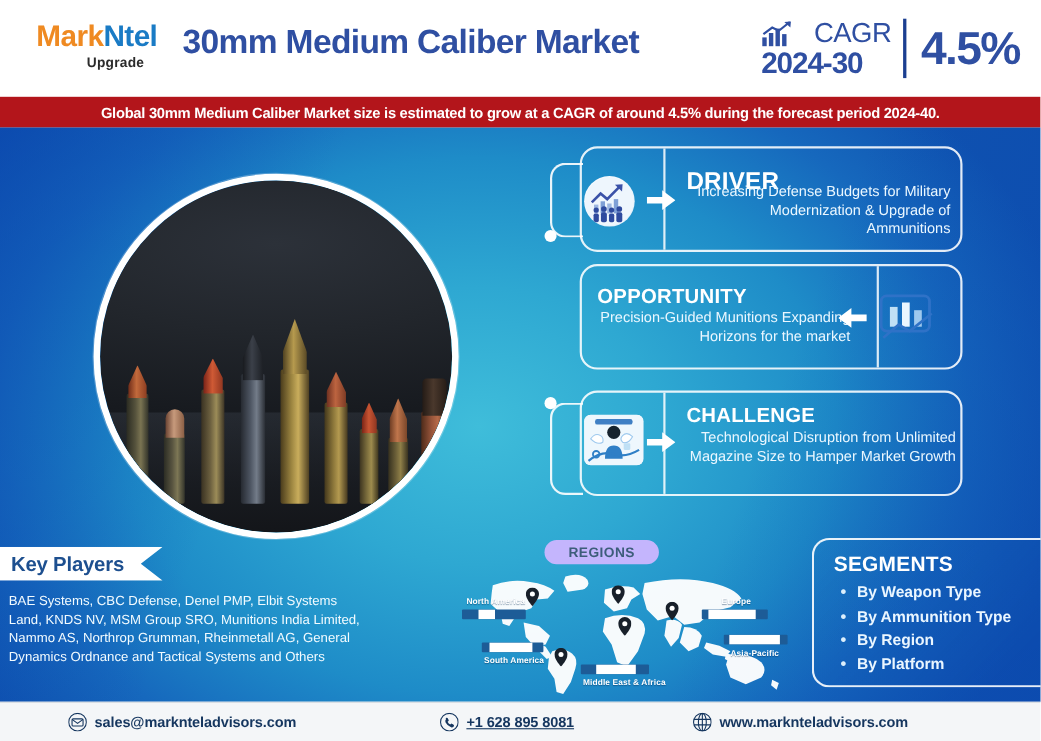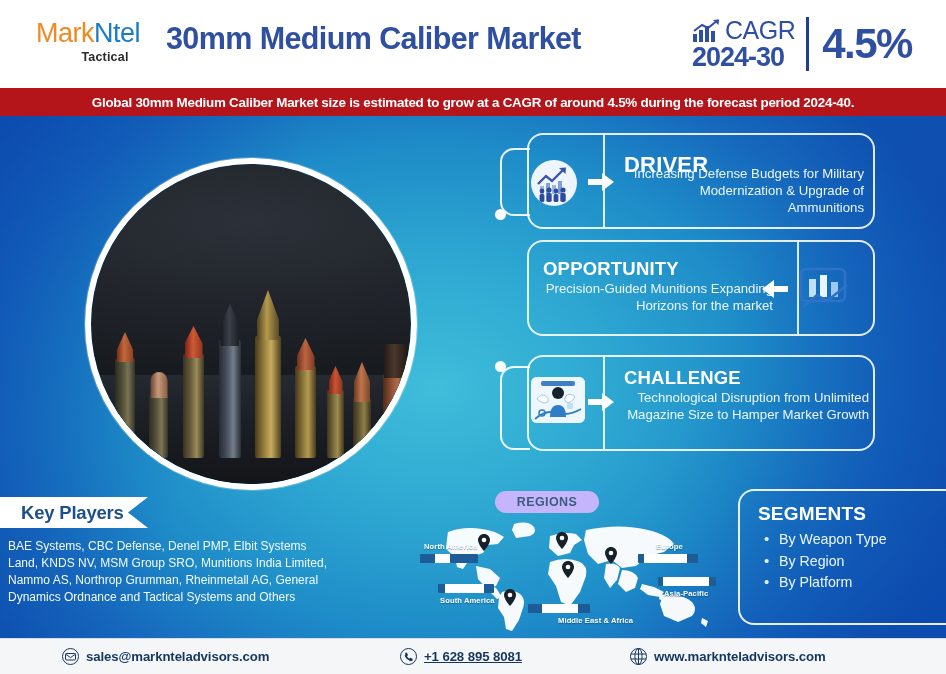--- a/index.html
+++ b/index.html
@@ -20,41 +20,41 @@
     position: absolute; left: 0; top: 0;
     width: 946px; height: 88px;
     background: #ffffff;
     display: flex; align-items: center;
   }
   .logo {
     position: absolute; left: 18px; top: 20px;
     width: 140px; text-align: center;
   }
   .logo-main {
-    font-size: 27px; font-weight: normal; letter-spacing: -0.5px;
+    font-size: 27px; font-weight: bold; letter-spacing: -0.5px;
     line-height: 1;
   }
   .logo-mark { color: #ef8a22; }
   .logo-ntel { color: #1a7bc5; }
   .logo-sub {
     font-size: 12.5px; color: #2b2b2b; font-weight: bold;
     letter-spacing: 0.2px; margin-top: 3px; padding-left: 34px;
   }
   .title {
     position: absolute; left: 166px; top: 22px;
     width: 500px;
     font-size: 30.5px; font-weight: bold; color: #2f4fa2;
     letter-spacing: -0.6px; line-height: 1.1;
   }
   .cagr-block {
     position: absolute; left: 692px; top: 13px;
     display: flex; align-items: center; height: 62px;
   }
   .cagr-left { color: #2f4fa2; line-height: 1; }
-  .cagr-row1 { display: flex; align-items: flex-end; gap: 3px; }
+  .cagr-row1 { display: flex; align-items: flex-end; gap: 18px; }
   .cagr-chart-icon { display: block; }
   .cagr-word { font-size: 25px; letter-spacing: -0.5px; }
   .cagr-years { font-size: 27px; font-weight: bold; letter-spacing: -1px; margin-top: 1px; }
   .cagr-div {
     width: 3px; height: 54px; background: #1b3f91;
     margin: 0 13px 0 11px;
   }
   .cagr-value {
     font-size: 42px; font-weight: bold; color: #2f4fa2;
     letter-spacing: -1.5px; line-height: 1;
@@ -187,21 +187,21 @@
 
   
   .kp-ribbon {
     position: absolute; left: 0; top: 497px;
     width: 148px; height: 31px;
     background: #ffffff;
     clip-path: polygon(0 0, 148px 0, 128px 50%, 148px 100%, 0 100%);
     display: flex; align-items: center;
   }
   .kp-ribbon span {
-    margin-left: 21px; color: #1d4f8f;
+    margin-left: 10px; color: #1d4f8f;
     font-size: 18.5px; font-weight: bold; letter-spacing: -0.2px;
   }
   .kp-text {
     position: absolute; left: 8px; top: 538px;
     width: 322px;
     color: #f2fbff; font-size: 12px; line-height: 1.42;
   }
 
   
   .regions-pill {
@@ -244,20 +244,21 @@
     border-radius: 16px 0 0 16px;
     background: linear-gradient(135deg, rgba(30,120,200,0.18), rgba(10,70,170,0.30));
   }
   .seg-title {
     position: absolute; left: 18px; top: 12px;
     color: #ffffff; font-size: 19px; font-weight: bold; letter-spacing: 0.2px;
   }
   .seg-list {
     position: absolute; left: 24px; top: 38px;
     list-style: none;
+    font-weight: bold;
   }
   .seg-list li {
     color: #eaf6ff; font-size: 14.2px; line-height: 1.52;
     position: relative; padding-left: 15px;
   }
   .seg-list li::before {
     content: "\2022";
     position: absolute; left: 0; top: -1px;
     color: #dceffc; font-size: 15px;
   }
@@ -281,21 +282,21 @@
 <body>
 
 <div class="page">
 
   <div class="header">
 
     <div class="logo">
       <div class="logo-main">
         <span class="logo-mark">Mark</span><span class="logo-ntel">Ntel</span>
       </div>
-      <div class="logo-sub">Tactical</div>
+      <div class="logo-sub">Upgrade</div>
     </div>
 
     <div class="title">30mm Medium Caliber Market</div>
 
     <div class="cagr-block">
       <div class="cagr-left">
         <div class="cagr-row1">
           <svg class="cagr-chart-icon" width="30" height="24" viewBox="0 0 30 24">
             <rect x="1" y="15" width="4" height="8" fill="#2f4fa2"></rect>
             <rect x="7" y="11" width="4" height="12" fill="#2f4fa2"></rect>
@@ -511,30 +512,31 @@
     <span class="rlabel" style="left:254px; top:71px;">Asia-Pacific</span>
     <div class="rbar" style="left:248px; top:59px; width:58px;">
       <i style="left:8%; width:80%;"></i>
     </div>
 
     <span class="rlabel" style="left:30px; top:78px;">South America</span>
     <div class="rbar" style="left:28px; top:66px; width:56px;">
       <i style="left:12%; width:70%;"></i>
     </div>
 
-    <span class="rlabel" style="left:120px; top:98px;margin-left:28px;">Middle East &amp; Africa</span>
+    <span class="rlabel" style="left:120px; top:98px;">Middle East &amp; Africa</span>
     <div class="rbar" style="left:118px; top:86px; width:62px;">
       <i style="left:22%; width:58%;"></i>
     </div>
   </div>
 
   <div class="seg-box">
     <div class="seg-title">SEGMENTS</div>
     <ul class="seg-list">
       <li>By Weapon Type</li>
+      <li>By Ammunition Type</li>
       <li>By Region</li>
       <li>By Platform</li>
     </ul>
   </div>
 
   <div class="footer">
     <div class="fitem" style="left:62px;">
       <svg class="fic" width="17" height="17" viewBox="0 0 17 17">
         <circle cx="8.5" cy="8.5" r="8" fill="none" stroke="#15365f" stroke-width="1"></circle>
         <rect x="3.5" y="5.5" width="10" height="6.5" rx="1" fill="none" stroke="#15365f" stroke-width="1"></rect>

